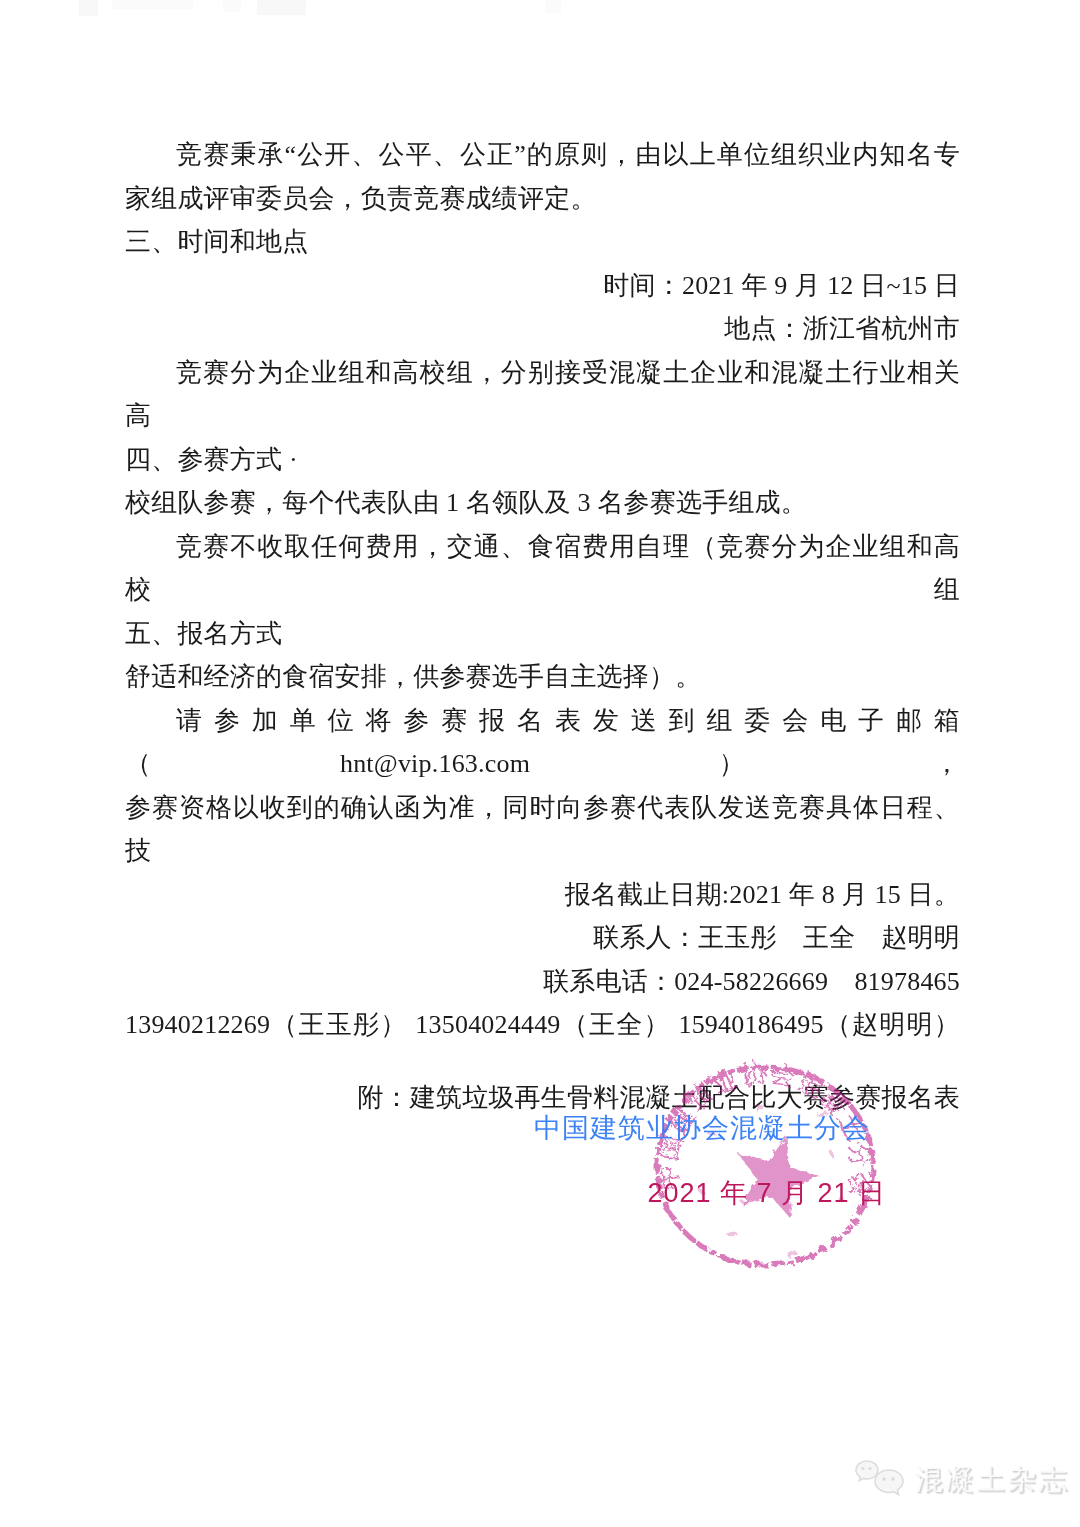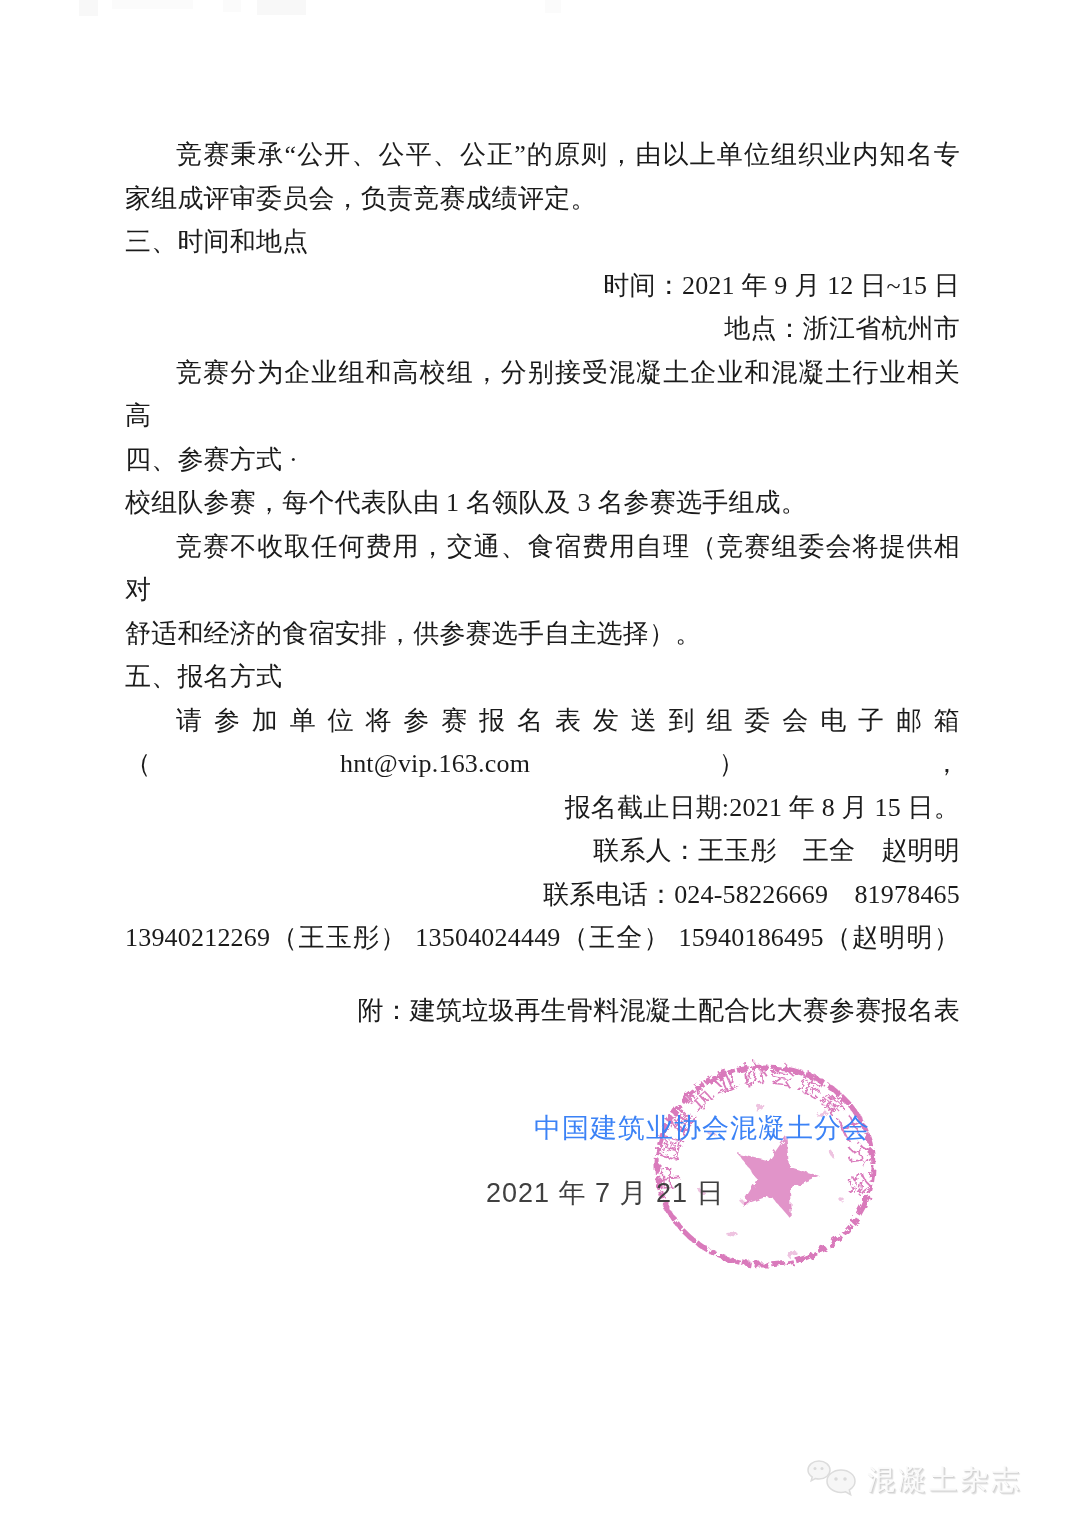--- a/index.html
+++ b/index.html
@@ -27,28 +27,28 @@
   .line.gap { margin-top:29px; }
 
   .signature {
     position:absolute; left:502px; top:1110px; width:400px;
     text-align:center; font-size:27px; letter-spacing:1px;
     font-family:"Liberation Sans","DejaVu Sans",sans-serif; color:#3b82f6;
     z-index:3;
   }
   .sig-date {
     position:absolute; left:486px; top:1175px; width:400px;
-    text-align:left; font-size:27px; letter-spacing:1px;
-    font-family:"Liberation Sans","DejaVu Sans",sans-serif; color:#404040;
+    text-align:right; font-size:27px; letter-spacing:1px;
+    font-family:"Liberation Sans","DejaVu Sans",sans-serif; color:#be185d;
     z-index:3;
   }
   .stamp { position:absolute; left:640px; top:1042px; z-index:2; }
 
   .watermark {
-    position:absolute; left:806px; top:1458px; display:flex;
+    position:absolute; left:854px; top:1458px; display:flex;
     align-items:center; gap:7px; z-index:1;
   }
   .wm-text {
     font-family:"Liberation Sans","DejaVu Sans",sans-serif;
     font-size:28px; letter-spacing:3px; color:#fafafa;
     text-shadow:1px 1px 0 #d2d2d2, 2px 2px 1px #e2e2e2;
   }
 </style>
 </head>
 <body>
@@ -64,24 +64,25 @@
   <div class="body-text">
 
   <div class="line indent just">竞赛秉承“公开、公平、公正”的原则，由以上单位组织业内知名专</div>
       <div class="line">家组成评审委员会，负责竞赛成绩评定。</div>
       <div class="line">三、时间和地点</div>
       <div class="line indent">时间：2021 年 9 月 12 日~15 日</div>
       <div class="line indent">地点：浙江省杭州市</div>
       <div class="line indent just">竞赛分为企业组和高校组，分别接受混凝土企业和混凝土行业相关高</div>
       <div class="line">四、参赛方式 ·</div>
       <div class="line">校组队参赛，每个代表队由 1 名领队及 3 名参赛选手组成。</div>
-      <div class="line indent just">竞赛不收取任何费用，交通、食宿费用自理（竞赛组委会将提供相对</div>
+      <div class="line indent just">竞赛不收取任何费用，交通、食宿费用自理（竞赛分为企业组和高校组</div>
+      <div class="line">五、报名方式</div>
       <div class="line">舒适和经济的食宿安排，供参赛选手自主选择）。</div>
-      <div class="line">五、报名方式</div>
       <div class="line indent just">请参加单位将参赛报名表发送到组委会电子邮箱（hnt@vip.163.com），</div>
+      <div class="line just">参赛资格以收到的确认函为准，同时向参赛代表队发送竞赛具体日程、技</div>
       <div class="line indent">报名截止日期:2021 年 8 月 15 日。</div>
       <div class="line indent">联系人：王玉彤　王全　赵明明</div>
       <div class="line indent">联系电话：024-58226669　81978465</div>
       <div class="line just">13940212269（王玉彤） 13504024449（王全） 15940186495（赵明明）</div>
       <div class="line indent gap">附：建筑垃圾再生骨料混凝土配合比大赛参赛报名表</div>
     </div>
 
   <svg class="stamp" width="250" height="250" viewBox="0 0 250 250" aria-hidden="true">
     <defs>
       <filter id="rough" x="-15%" y="-15%" width="130%" height="130%">

